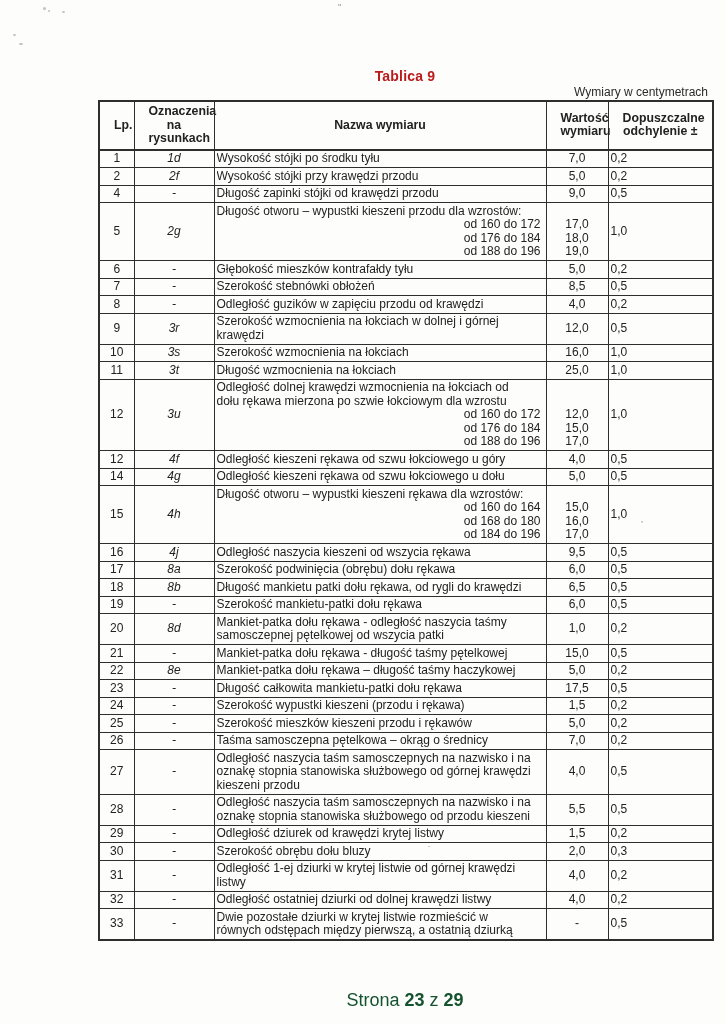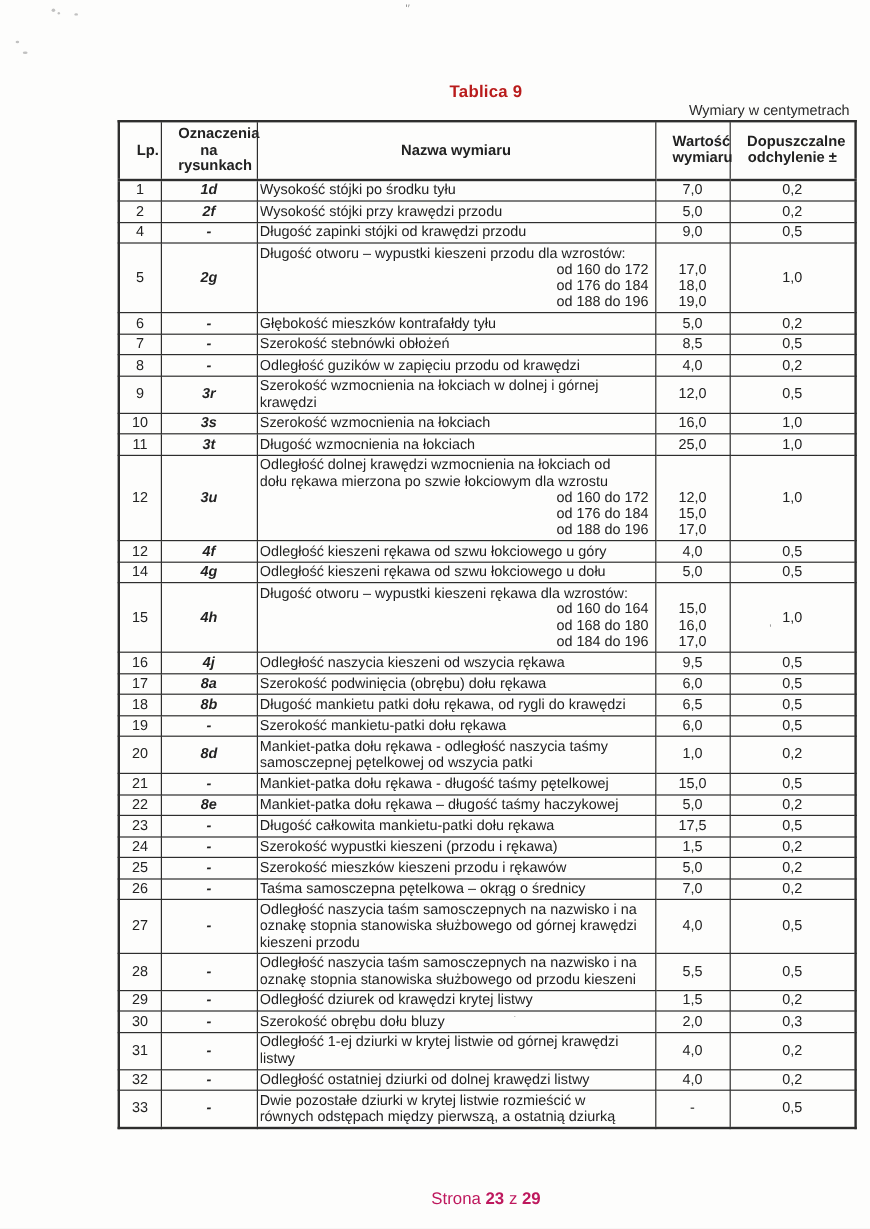--- a/index.html
+++ b/index.html
@@ -35,32 +35,32 @@
   table.dim-table{border-width:2.2px;}
   table.dim-table th{
     font-size:12.3px;font-weight:bold;text-align:center;
     vertical-align:middle;padding:3px 14px;line-height:13.5px;
     white-space:pre-line;border-bottom-width:2.2px;
   }
   table.dim-table td{
     padding:1.5px 2px;line-height:13.5px;vertical-align:middle;
   }
   td.c-lp{text-align:center;}
-  td.c-mark{text-align:center;font-style:italic;font-weight:bold;}
+  td.c-mark{text-align:center;font-style:italic;}
   td.c-name{text-align:left;padding-left:4px;padding-right:2px;}
   td.c-name .nline{white-space:nowrap;overflow:hidden;}
   td.c-name .sline{text-align:right;padding-right:3px;white-space:nowrap;}
   td.c-name.has-sub{vertical-align:top;}
   td.c-val{text-align:center;}
   td.c-val.stacked{vertical-align:bottom;}
   td.c-val .vline{line-height:13.5px;}
-  td.c-dev{text-align:center;}
+  td.c-dev{text-align:left;}
   .page-footer{
     position:absolute;top:990px;left:98px;width:614px;
-    text-align:center;font-size:14px;color:#be185d;
+    text-align:center;font-size:18px;color:#14532d;
   }
   .page-footer b{font-weight:bold;}
   .speck{position:absolute;background:#8f8f8f;border-radius:50%;opacity:.55;}
   .scan-tick{position:absolute;color:#6a6a6a;font-size:9px;opacity:.8;}
 </style>
 </head>
 <body>
 
 <div class="page">
 

